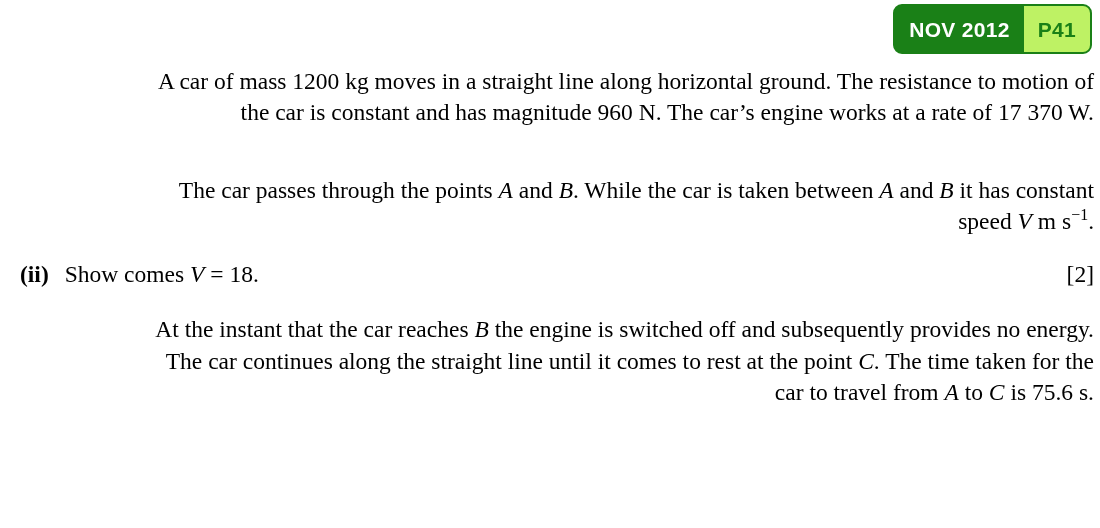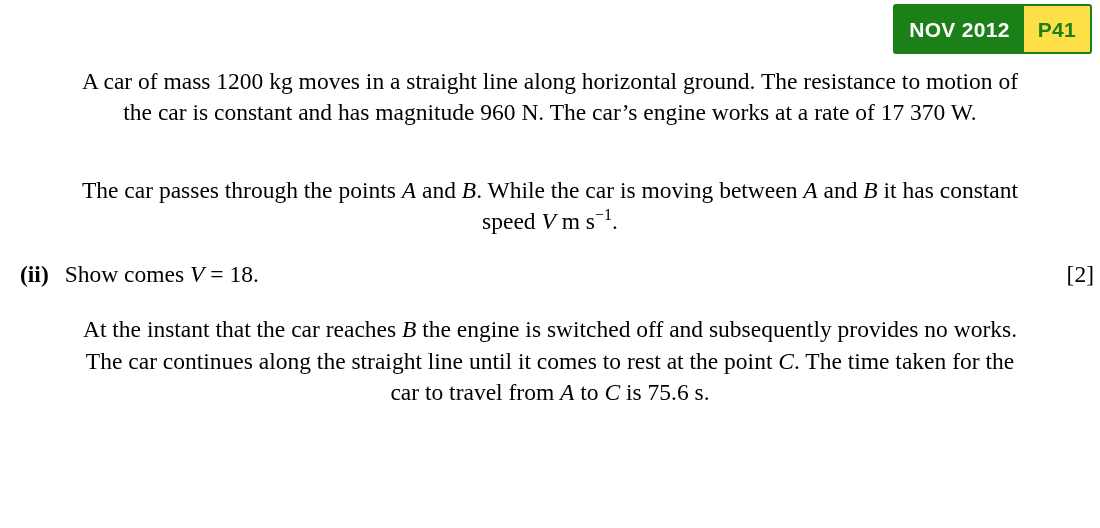--- a/index.html
+++ b/index.html
@@ -23,53 +23,53 @@
 
   
   .badge {
     position: absolute;
     top: 4px;
     right: 8px;
     display: flex;
     align-items: stretch;
     background: #1a8017;
     border: 2px solid #1a8017;
-    border-radius: 3px;
+    border-radius: 9px;
     overflow: hidden;
     font-family: "Liberation Sans", sans-serif;
     font-weight: bold;
     font-size: 21px;
     line-height: 1;
     height: 46px;
   }
   .badge-cell {
     display: flex;
     align-items: center;
     justify-content: center;
     padding: 0 14px;
     color: #ffffff;
     letter-spacing: 0.3px;
   }
   .badge-cell.inverted {
-    background: #fde047;
+    background: #bef264;
     color: #1a8017;
   }
 
   
   .content {
     position: absolute;
     top: 66px;
     left: 2px;
     right: 6px;
   }
   p.para {
     margin: 0 0 0 4px;
     font-size: 23.5px;
     line-height: 1.33;
-    text-align: center;
+    text-align: right;
   }
   .spacer-md { height: 22px; }
   .spacer-lg { height: 24px; }
 
   .row {
     position: relative;
     font-size: 23.5px;
     line-height: 1.33;
   }
   .marks {
@@ -114,37 +114,37 @@
       <span>A car of mass 1200 kg moves in a straight line along horizontal ground.  The resistance to motion of</span><br>
       <span>the car is constant and has magnitude 960 N. The car’s engine works at a rate of 17 370 W.</span>
     </p>
 
     <div class="spacer-md"></div>
 
 
     <div class="spacer-lg"></div>
 
     <p class="para">
-      <span>The car passes through the points </span><span class="var">A</span><span> and </span><span class="var">B</span><span>.  While the car is moving between </span><span class="var">A</span><span> and </span><span class="var">B</span><span> it has constant</span><br>
+      <span>The car passes through the points </span><span class="var">A</span><span> and </span><span class="var">B</span><span>.  While the car is taken between </span><span class="var">A</span><span> and </span><span class="var">B</span><span> it has constant</span><br>
       <span>speed </span><span class="var">V</span><span> m s</span><sup>−1</sup><span>.</span>
     </p>
 
     <div class="spacer-md"></div>
 
     <div class="row indent-part">
       <span class="part-label">(ii)</span>
       <span class="nbsp-thin"></span>
       <span>Show comes </span><span class="var">V</span><span> = 18.</span>
       <span class="marks">[2]</span>
     </div>
 
     <div class="spacer-lg"></div>
 
     <p class="para">
-      <span>At the instant that the car reaches </span><span class="var">B</span><span> the engine is switched off and subsequently provides no works.</span><br>
+      <span>At the instant that the car reaches </span><span class="var">B</span><span> the engine is switched off and subsequently provides no energy.</span><br>
       <span>The car continues along the straight line until it comes to rest at the point </span><span class="var">C</span><span>.  The time taken for the</span><br>
       <span>car to travel from </span><span class="var">A</span><span> to </span><span class="var">C</span><span> is 75.6 s.</span>
     </p>
 
     <div class="spacer-md"></div>
 
 
   </div>
 </div>
 

